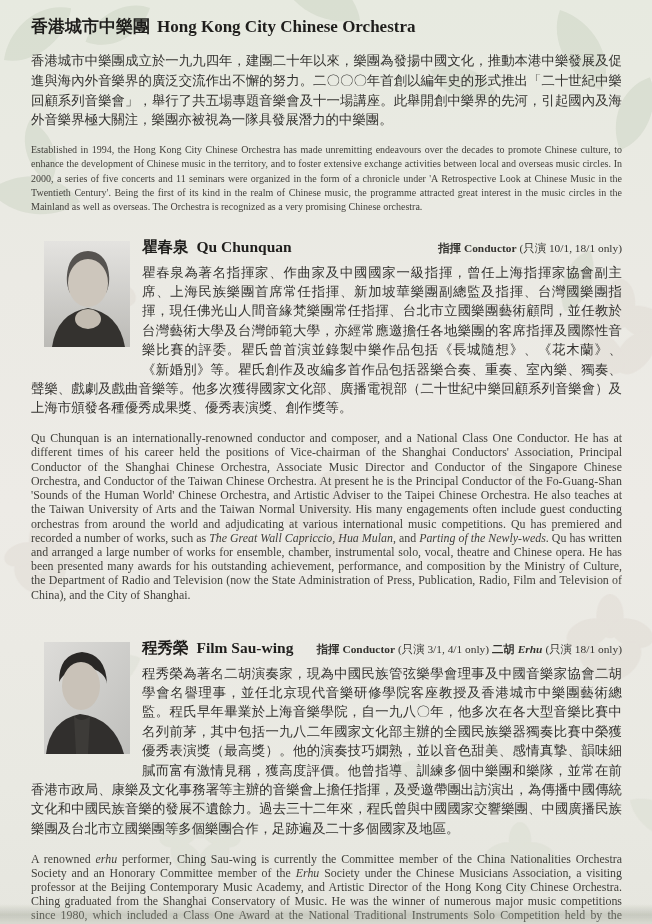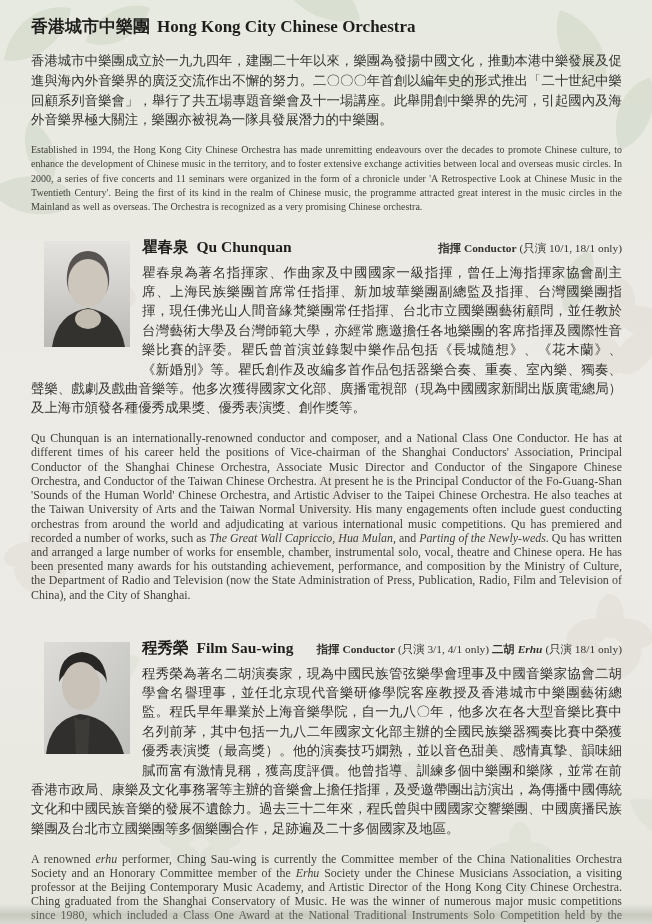--- a/index.html
+++ b/index.html
@@ -113,21 +113,21 @@
       <div class="sec-header">
         <span class="sec-name">
           <span>瞿春泉</span><span class="en">Qu Chunquan</span>
         </span>
         <span class="roles">
           <span class="role">
             <span class="role-zh">指揮</span><span class="role-en">Conductor</span><span class="role-note">(只演 10/1, 18/1 only)</span>
           </span>
         </span>
       </div>
-      <p class="bio-zh">瞿春泉為著名指揮家、作曲家及中國國家一級指揮，曾任上海指揮家協會副主席、上海民族樂團首席常任指揮、新加坡華樂團副總監及指揮、台灣國樂團指揮，現任佛光山人間音緣梵樂團常任指揮、台北市立國樂團藝術顧問，並任教於台灣藝術大學及台灣師範大學，亦經常應邀擔任各地樂團的客席指揮及國際性音樂比賽的評委。瞿氏曾首演並錄製中樂作品包括《長城隨想》、《花木蘭》、《新婚別》等。瞿氏創作及改編多首作品包括器樂合奏、重奏、室內樂、獨奏、聲樂、戲劇及戲曲音樂等。他多次獲得國家文化部、廣播電視部（現為中國國家新聞出版廣電總局）及上海市頒發各種優秀成果獎、優秀表演獎、創作獎等。</p>
+      <p class="bio-zh">瞿春泉為著名指揮家、作曲家及中國國家一級指揮，曾任上海指揮家協會副主席、上海民族樂團首席常任指揮、新加坡華樂團副總監及指揮、台灣國樂團指揮，現任佛光山人間音緣梵樂團常任指揮、台北市立國樂團藝術顧問，並任教於台灣藝術大學及台灣師範大學，亦經常應邀擔任各地樂團的客席指揮及國際性音樂比賽的評委。瞿氏曾首演並錄製中樂作品包括《長城隨想》、《花木蘭》、《新婚別》等。瞿氏創作及改編多首作品包括器樂合奏、重奏、室內樂、獨奏、聲樂、戲劇及戲曲音樂等。他多次獲得國家文化部、廣播電視部（二十世紀中樂回顧系列音樂會）及上海市頒發各種優秀成果獎、優秀表演獎、創作獎等。</p>
       <p class="bio-en"><span>Qu Chunquan is an internationally-renowned conductor and composer, and a National Class One Conductor.  He has at different times of his career held the positions of Vice-chairman of the Shanghai Conductors' Association, Principal Conductor of the Shanghai Chinese Orchestra, Associate Music Director and Conductor of the Singapore Chinese Orchestra, and Conductor of the Taiwan Chinese Orchestra.  At present he is the Principal Conductor of the Fo-Guang-Shan 'Sounds of the Human World' Chinese Orchestra, and Artistic Adviser to the Taipei Chinese Orchestra.  He also teaches at the Taiwan University of Arts and the Taiwan Normal University.  His many engagements often include guest conducting orchestras from around the world and adjudicating at various international music competitions.  Qu has premiered and recorded a number of works, such as </span><i>The Great Wall Capriccio, Hua Mulan</i><span>, and </span><i>Parting of the Newly-weds</i><span>.  Qu has written and arranged a large number of works for ensemble, chamber, instrumental solo, vocal, theatre and Chinese opera.  He has been presented many awards for his outstanding achievement, performance, and composition by the Ministry of Culture, the Department of Radio and Television (now the State Administration of Press, Publication, Radio, Film and Television of China), and the City of Shanghai.</span></p>
     </div>
 
     <div class="section sec2">
       <svg class="photo" width="86" height="112" viewBox="0 0 86 112" aria-hidden="true">
         <defs>
             <linearGradient id="pg2" x1="0" y1="0" x2="1" y2="1">
               <stop offset="0" stop-color="#dddcd9"></stop>
               <stop offset="1" stop-color="#bfbfbc"></stop>
             </linearGradient>

